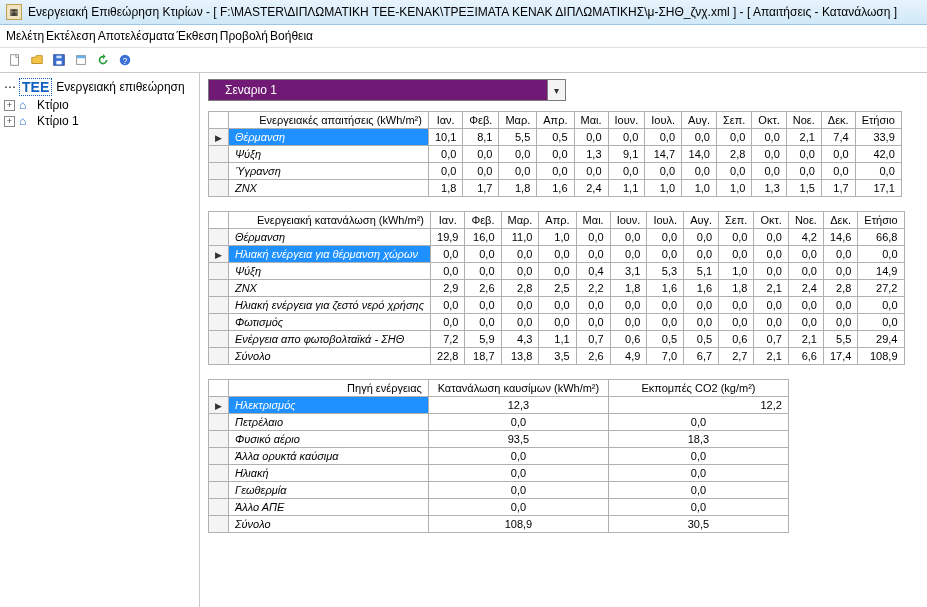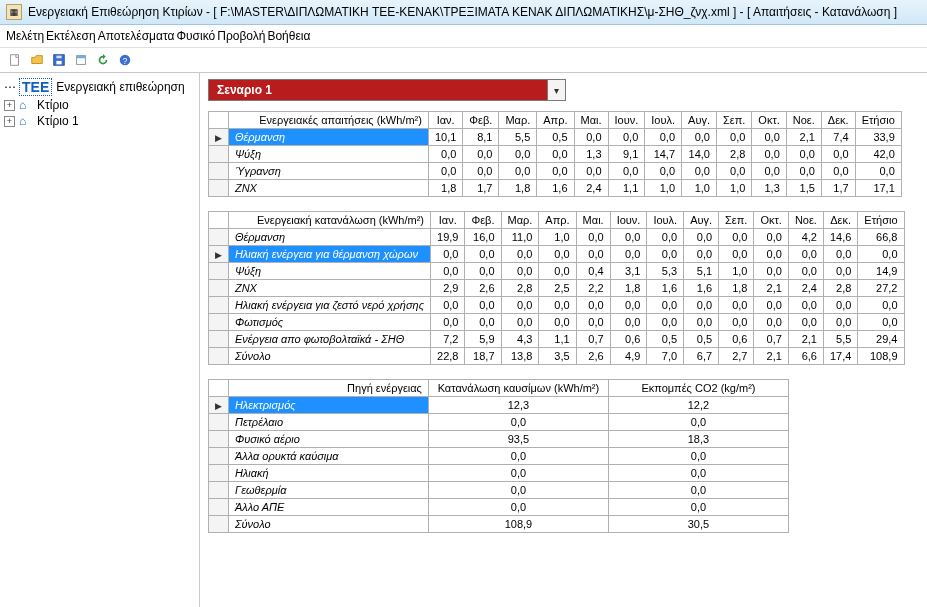--- a/index.html
+++ b/index.html
@@ -65,27 +65,26 @@
     flex: 1;
     overflow: auto;
     padding: 6px 8px 20px 8px;
   }
   .scenario {
     display: inline-flex;
     align-items: stretch;
     margin-bottom: 10px;
   }
   .scenario-inner {
-    background: #b91c1c;
+    background: #701a75;
     color: #fff;
-    padding: 3px 8px;
+    padding: 3px 16px;
     min-width: 340px;
     border: 1px solid #7a7a7a;
     font-size: 12px;
-    font-weight: bold;
   }
   .scenario-dd {
     width: 18px;
     background: #f4f4f4;
     border: 1px solid #7a7a7a;
     border-left: none;
     display: flex; align-items: center; justify-content: center;
   }
   table.grid {
     border-collapse: collapse;
@@ -118,21 +117,21 @@
 
 <div class="titlebar">
   <span class="icon">▦</span>
   <span>Ενεργειακή Επιθεώρηση Κτιρίων - [ F:\MASTER\ΔΙΠΛΩΜΑΤΙΚΗ ΤΕΕ-ΚΕΝΑΚ\ΤΡΕΞΙΜΑΤΑ ΚΕΝΑΚ ΔΙΠΛΩΜΑΤΙΚΗΣ\μ-ΣΗΘ_ζνχ.xml ] - [ Απαιτήσεις - Κατανάλωση ]</span>
 </div>
 
 <div class="menubar">
   <span>Μελέτη</span>
   <span>Εκτέλεση</span>
   <span>Αποτελέσματα</span>
-  <span>Φυσικό</span>
+  <span>Έκθεση</span>
   <span>Προβολή</span>
   <span>Βοήθεια</span>
 </div>
 
 <div class="toolbar">
   <span class="tbtn">
       <svg class="ico" viewBox="0 0 16 16">
         <rect x="3" y="2" width="9" height="12" fill="#fff" stroke="#888"></rect>
         <path d="M9 2v3h3" fill="none" stroke="#888"></path>
       </svg>
@@ -456,21 +455,21 @@
               <th class="label-col">Πηγή ενέργειας</th>
               <th style="min-width: 180px; text-align: center;">Κατανάλωση καυσίμων (kWh/m²)</th>
               <th style="min-width: 180px; text-align: center;">Εκπομπές CO2 (kg/m²)</th>
             </tr>
           </thead>
           <tbody>
             <tr>
               <td class="rowptr active"></td>
               <td class="rowhead sel">Ηλεκτρισμός</td>
               <td style="text-align: center;">12,3</td>
-              <td style="text-align: center;">12,2</td>
+              <td style="text-align: right;">12,2</td>
             </tr>
             <tr>
               <td class="rowptr"></td>
               <td class="rowhead">Πετρέλαιο</td>
               <td style="text-align: center;">0,0</td>
               <td style="text-align: center;">0,0</td>
             </tr>
             <tr>
               <td class="rowptr"></td>
               <td class="rowhead">Φυσικό αέριο</td>

